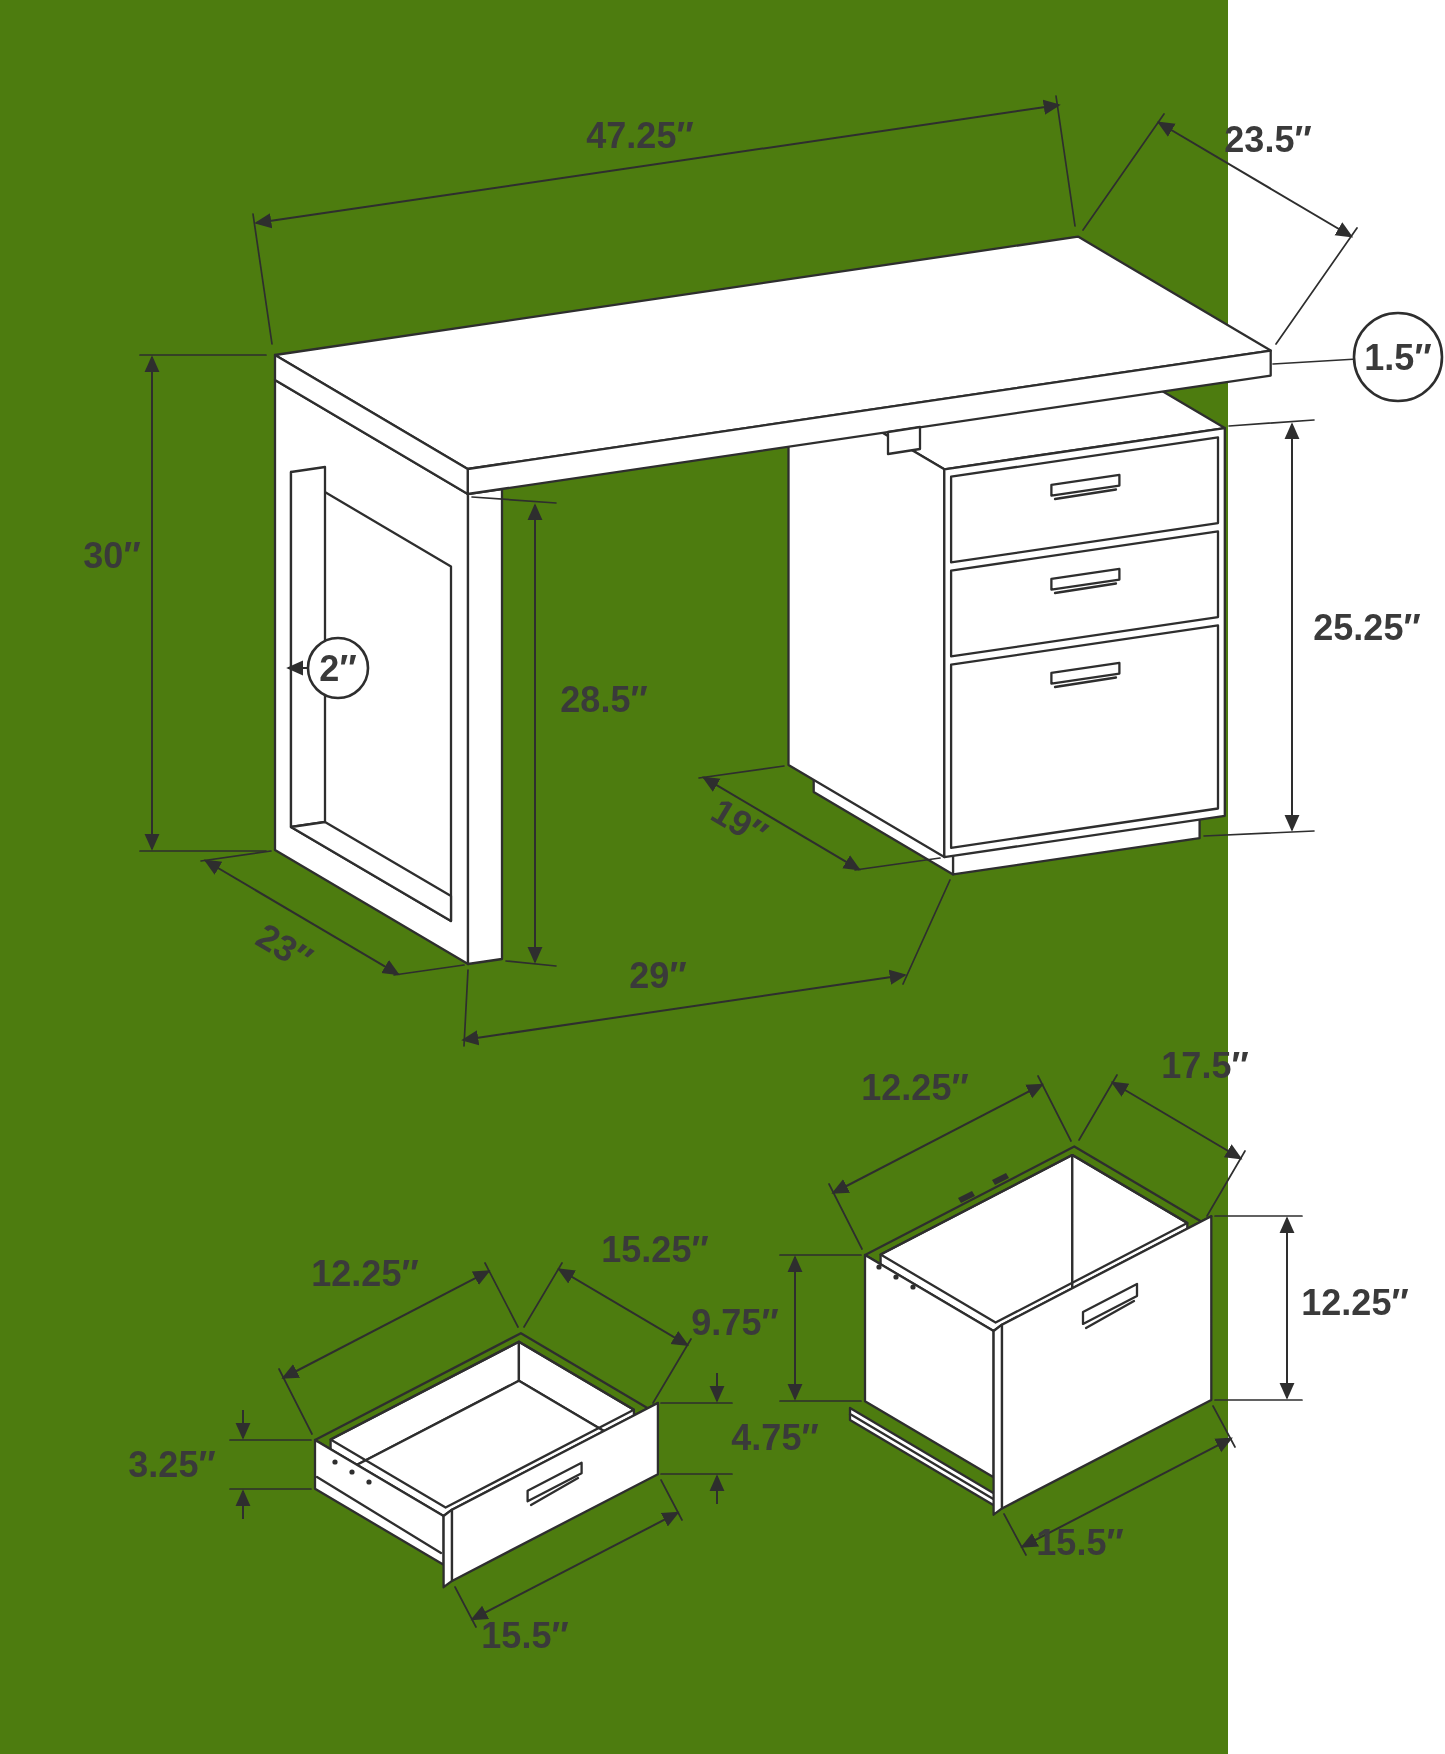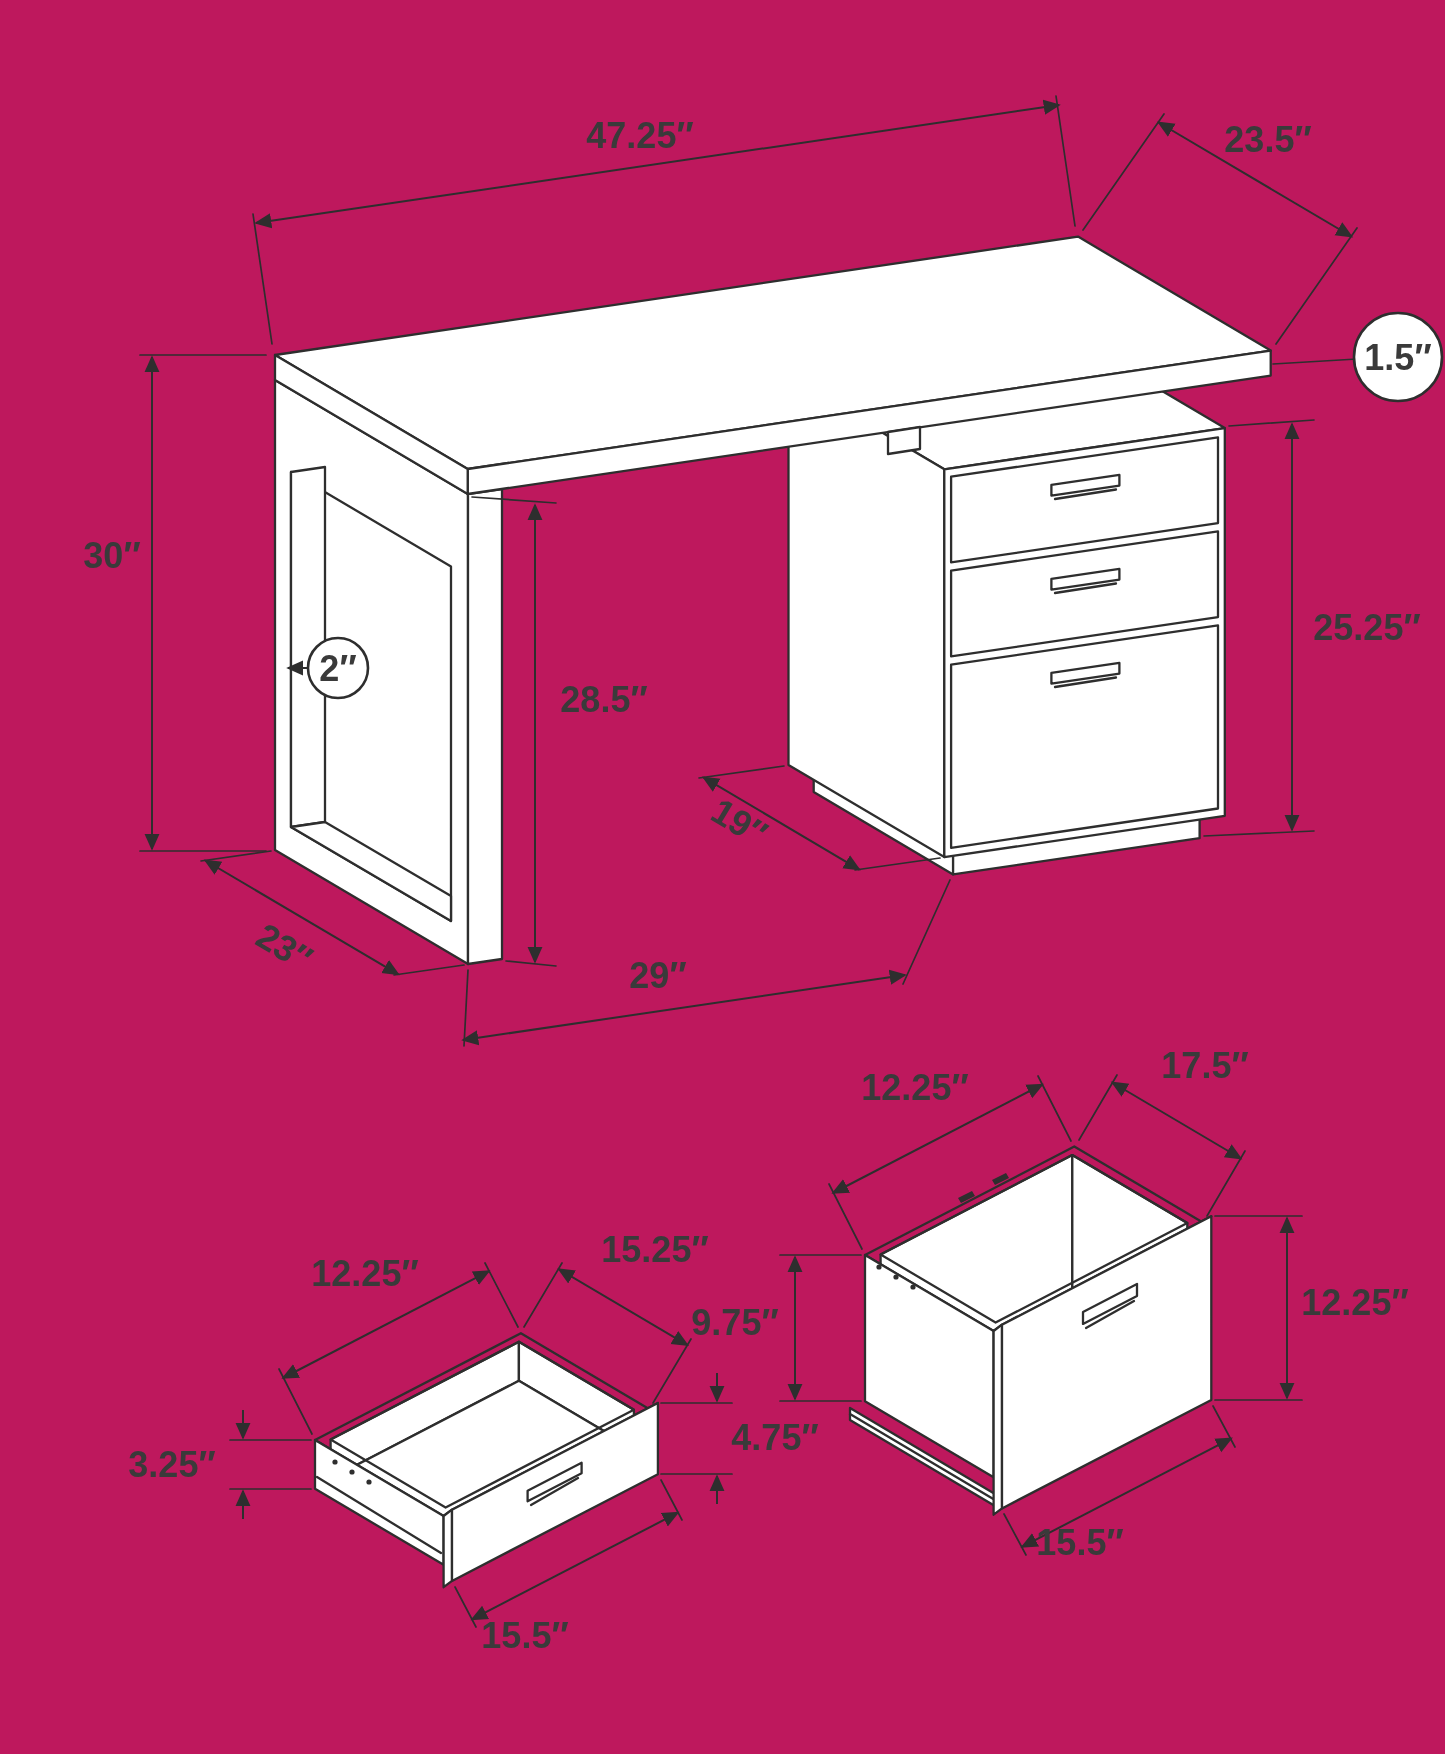--- a/index.html
+++ b/index.html
@@ -1,16 +1,16 @@
 <!DOCTYPE html>
 <html><head>
 <meta charset="utf-8">
 <style>
   html,body{margin:0;padding:0;background:#ffffff;}
-  .stage{width:1445px;height:1754px;position:relative;background:#be185d;font-family:"Liberation Sans",sans-serif;}
+  .stage{width:1228px;height:1754px;position:relative;background:#4d7c0f;font-family:"Liberation Sans",sans-serif;}
   svg{display:block;}
   .face{fill:#ffffff;stroke:#2e2e2e;stroke-width:2.3;stroke-linejoin:round;}
   .edge{fill:none;stroke:#2e2e2e;stroke-width:2.3;stroke-linejoin:round;stroke-linecap:round;}
   .dim{fill:none;stroke:#2e2e2e;stroke-width:2;stroke-linecap:butt;}
   .ext{fill:none;stroke:#2e2e2e;stroke-width:1.7;stroke-linecap:round;}
   .lbl{font-family:"Liberation Sans",sans-serif;font-size:36px;font-weight:600;fill:#3a3a3a;text-anchor:middle;}
   .hw{fill:#2e2e2e;stroke:none;}
   .balloon{fill:#ffffff;stroke:#2e2e2e;stroke-width:2.6;}
 </style>
 </head>

